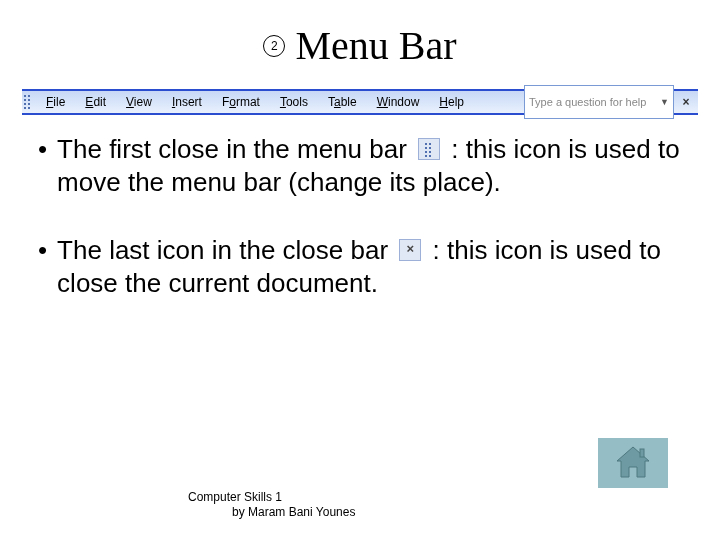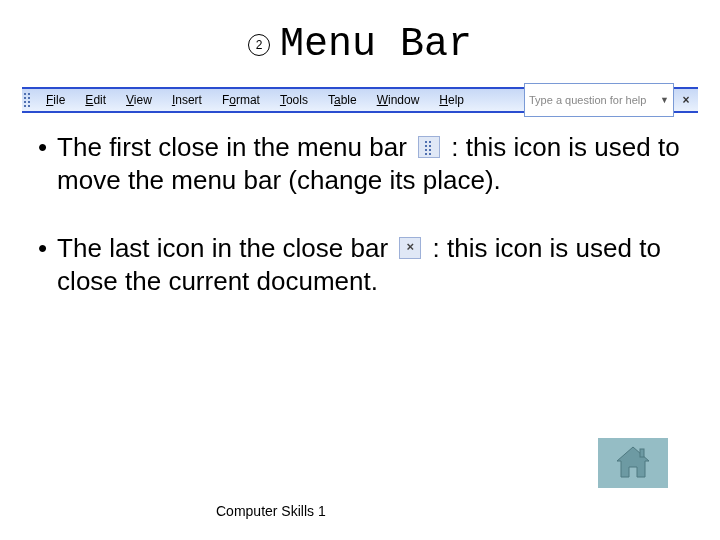--- a/index.html
+++ b/index.html
@@ -26,21 +26,21 @@
     border: 1.5px solid #000;
     border-radius: 50%;
     display: flex;
     align-items: center;
     justify-content: center;
     font-size: 12px;
     font-family: Arial, sans-serif;
   }
   .slide-title {
     font-size: 40px;
-    font-family: Liberation Mono, monospace;
+    font-family: Liberation Serif, serif;
   }
   .menubar-wrap {
     margin: 0 22px 18px 22px;
   }
   .menubar {
     background: linear-gradient(#c7d8f6, #e9f1fd);
     border-top: 2px solid #2a4dd0;
     border-bottom: 2px solid #2a4dd0;
     height: 26px;
     display: flex;
@@ -145,23 +145,23 @@
     height: 22px;
     display: inline-flex;
     align-items: center;
     justify-content: center;
     font-size: 13px;
     font-weight: bold;
     color: #444;
   }
   .footer {
     position: absolute;
-    left: 216px;
+    left: 188px;
     bottom: 20px;
-    font-size: 14px;
+    font-size: 12px;
     line-height: 1.25;
   }
   .footer .l2 { padding-left: 44px; }
   .home-badge {
     position: absolute;
     right: 52px;
     bottom: 52px;
     width: 70px;
     height: 50px;
     background: #95bdc5;
@@ -243,20 +243,21 @@
     <div class="txt">
       <span>The last icon in the close bar </span>
       <span class="inline-icon inline-close">×</span>
       <span> : this icon is used to close the current document.</span>
     </div>
   </div>
 </div>
 
 <div class="footer">
   <div>Computer Skills 1</div>
+  <div class="l2">by Maram Bani Younes</div>
 </div>
 
 <div class="home-badge">
   <svg width="40" height="36" viewBox="0 0 40 36">
     <polygon points="20,2 4,16 8,16 8,32 16,32 16,22 24,22 24,32 32,32 32,16 36,16" fill="#6d9aa3" stroke="#4e7880" stroke-width="1"></polygon>
     <rect x="27" y="4" width="4" height="8" fill="#6d9aa3" stroke="#4e7880" stroke-width="1"></rect>
   </svg>
 </div>
 
 </body></html>

